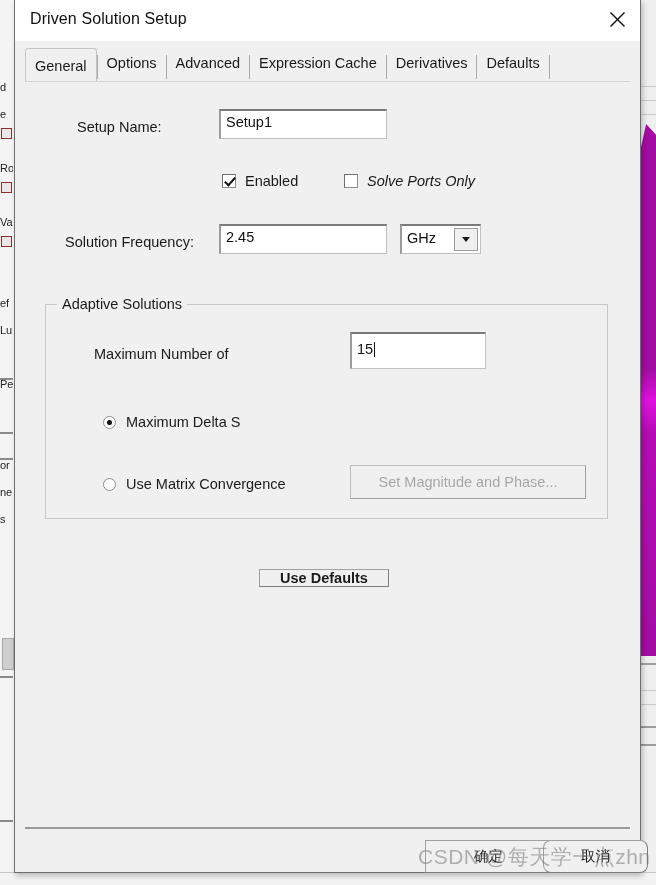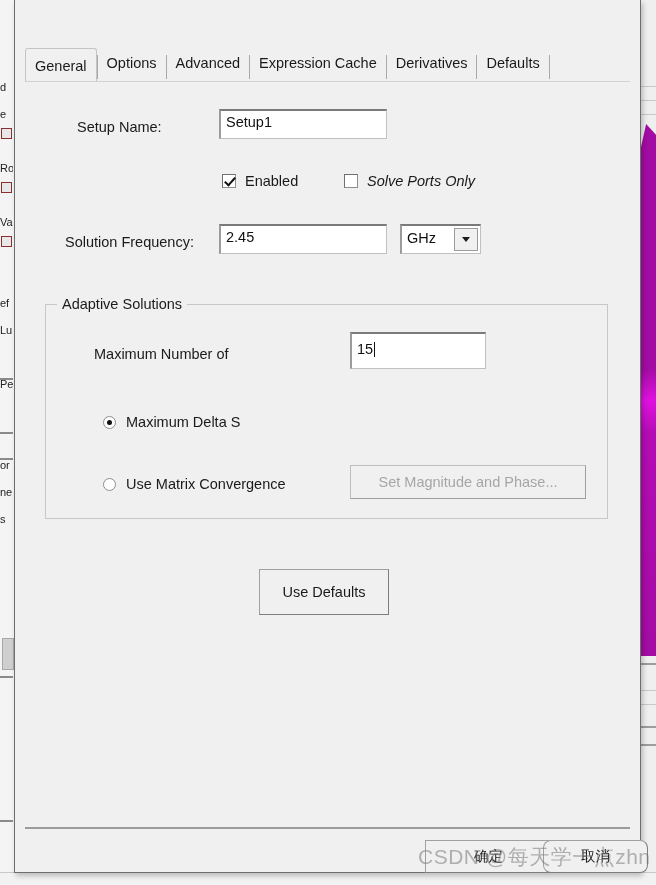--- a/index.html
+++ b/index.html
@@ -430,20 +430,31 @@
       <div class="bg-ruler" style="top:704px"></div>
       <div class="bg-grayline" style="top:726px"></div>
       <div class="bg-grayline" style="top:744px"></div>
     </div>
 
     <div class="bg-bottom-strip"></div>
   </div>
 
   <div class="dialog">
 
+    <div class="titlebar">
+      <div class="title-text">Driven Solution Setup</div>
+      <div class="close-btn">
+        <span>
+          <svg width="17" height="17" viewBox="0 0 17 17">
+            <line x1="1.5" y1="1.5" x2="15.5" y2="15.5" stroke="#111" stroke-width="1.4"></line>
+            <line x1="15.5" y1="1.5" x2="1.5" y2="15.5" stroke="#111" stroke-width="1.4"></line>
+          </svg>
+        </span>
+      </div>
+    </div>
 
     <div class="tabstrip">
       <div class="tab active">
         <span>General</span>
       </div>
       <div class="tab-sep"></div>
       <div class="tab">
         <span>Options</span>
       </div>
       <div class="tab-sep"></div>
@@ -507,21 +518,21 @@
 
         <div class="rdwrap" style="left:57px; top:171px;">
           <span class="rdbox"></span>
           <span class="rdlabel">Use Matrix Convergence</span>
         </div>
         <div class="btn disabled" style="left:304px; top:160px; width:236px; height:34px;">
           <span>Set Magnitude and Phase...</span>
         </div>
       </div>
 
-      <div class="btn" style="left:234px; top:487px; width:130px; height:46px;">
+      <div class="btn" style="left:234px; top:487px; width:130px; height:18px;font-weight:bold;">
         <span>Use Defaults</span>
       </div>
 
     </div>
 
     <div class="footer-sep"></div>
 
     <div class="btn" style="left:410px; top:840px; width:127px; height:33px;">
       <span>确定</span>
     </div>

